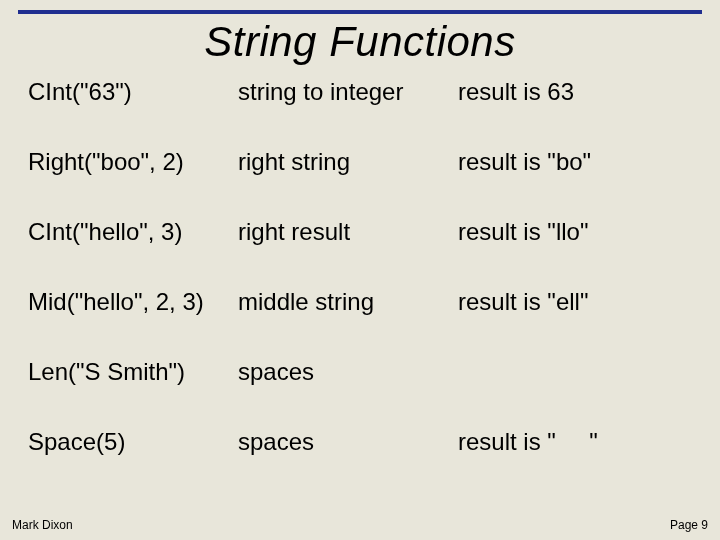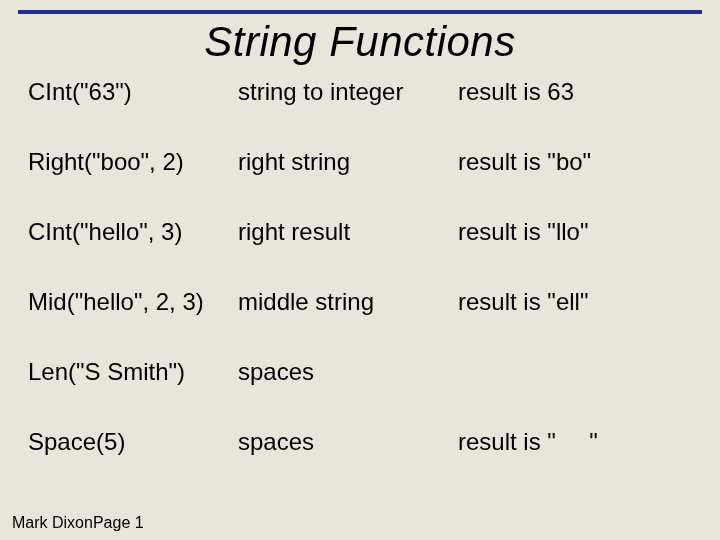--- a/index.html
+++ b/index.html
@@ -50,22 +50,22 @@
     flex: 1;
     white-space: pre;
   }
   .bold { font-weight: normal; }
   .footer {
     position: absolute;
     bottom: 8px;
     left: 12px;
     right: 12px;
     display: flex;
-    justify-content: flex-start;
-    font-size: 16px;
+    justify-content: space-between;
+    font-size: 12px;
     color: #000;
   }
 </style>
 </head>
 <body>
 
 <div class="rule"></div>
 <div class="title">String Functions</div>
 
 <div class="content">
@@ -114,14 +114,14 @@
       <span class="bold">Space</span><span>(5)</span>
     </div>
     <div class="col-desc">spaces</div>
     <div class="col-res">result is "     "</div>
   </div>
 
 </div>
 
 <div class="footer">
   <span>Mark Dixon</span>
-  <span>Page 1</span>
+  <span>Page 9</span>
 </div>
 
 </body></html>

